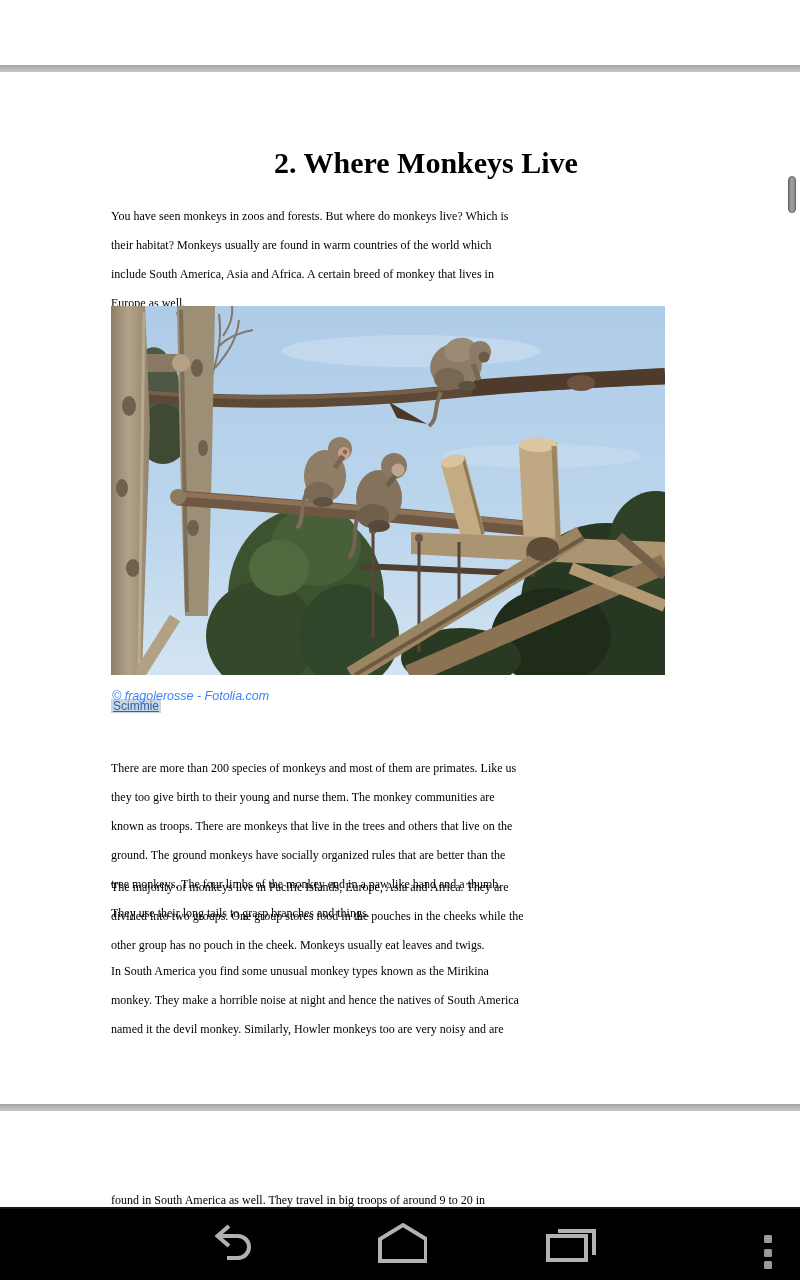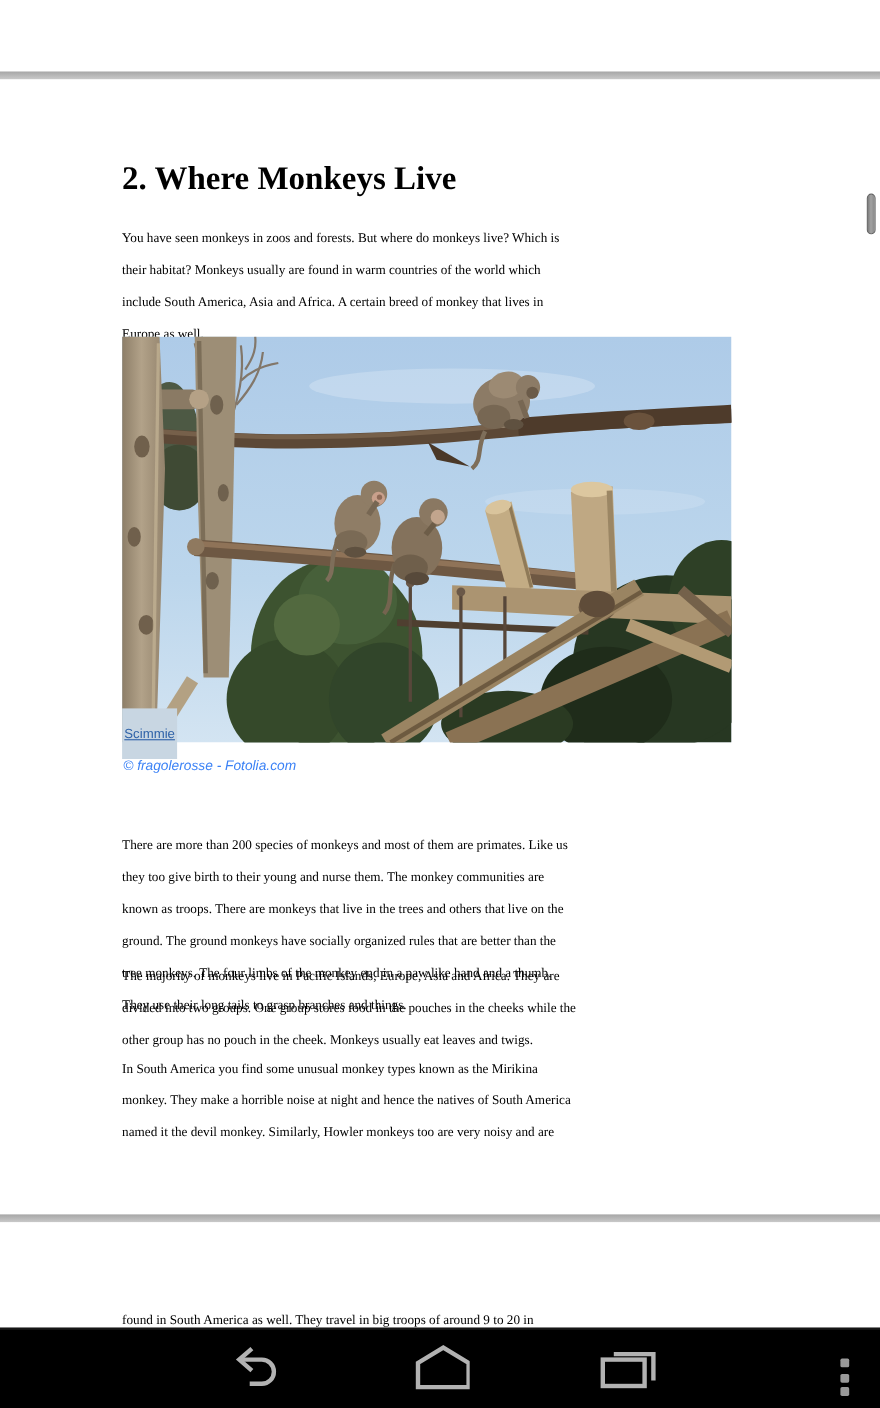--- a/index.html
+++ b/index.html
@@ -6,37 +6,37 @@
   html,body { width:800px; height:1280px; background:#ffffff; overflow:hidden; }
   body { font-family:"Liberation Serif", serif; color:#000; position:relative; }
   .screen { position:absolute; inset:0; width:800px; height:1280px; background:#fff; }
 
   .page-divider { position:absolute; left:0; width:800px; height:7px;
     background:linear-gradient(#a6a6a6,#c9c9c9); }
   #divider-top { top:65px; }
   #divider-bottom { top:1104px; }
 
   .book-title { position:absolute; top:144px; left:111px; width:630px;
-    font-size:30px; font-weight:bold; line-height:38px; }
+    text-align:center; font-size:30px; font-weight:bold; line-height:38px; }
 
   .para { position:absolute; left:111px; width:648px; font-size:12px;
     line-height:29px; white-space:nowrap; }
   #para-1 { top:202px; }
   #para-2 { top:726px;margin-top:28px; }
   #para-3 { top:873px; }
   #para-4 { top:957px; }
   #next-page-line { top:1186px; }
 
   .photo-wrap { position:absolute; top:306px; left:111px; width:554px; height:369px; }
   .photo-wrap svg { display:block; }
 
-  .caption-link { position:absolute; top:644px; left:111px;
+  .caption-link { position:absolute; top:699px; left:111px;
     font-family:"Liberation Sans", sans-serif; font-size:12px;
     color:var(--link-color,#2e62a8); text-decoration:underline;
-    background:var(--link-highlight,#c8d6e2); padding:16px 2px; }
+    background:var(--link-highlight,#c8d6e2); padding:0 2px; }
   .photo-credit { position:absolute; top:689px; left:112px;
     font-family:"Liberation Sans", sans-serif; font-size:12.5px;
     font-style:italic; color:#3b82f6; }
 
   .scrollbar-thumb { position:absolute; top:176px; left:788px; width:8px; height:37px;
     background:linear-gradient(90deg,#7d7d7d,#a2a2a2 45%,#8a8a8a);
     border:1px solid #636363; border-radius:4px; }
 
   .navbar { position:absolute; top:1207px; left:0; width:800px; height:73px;
     background:#000; border-top:2px solid #161616;

